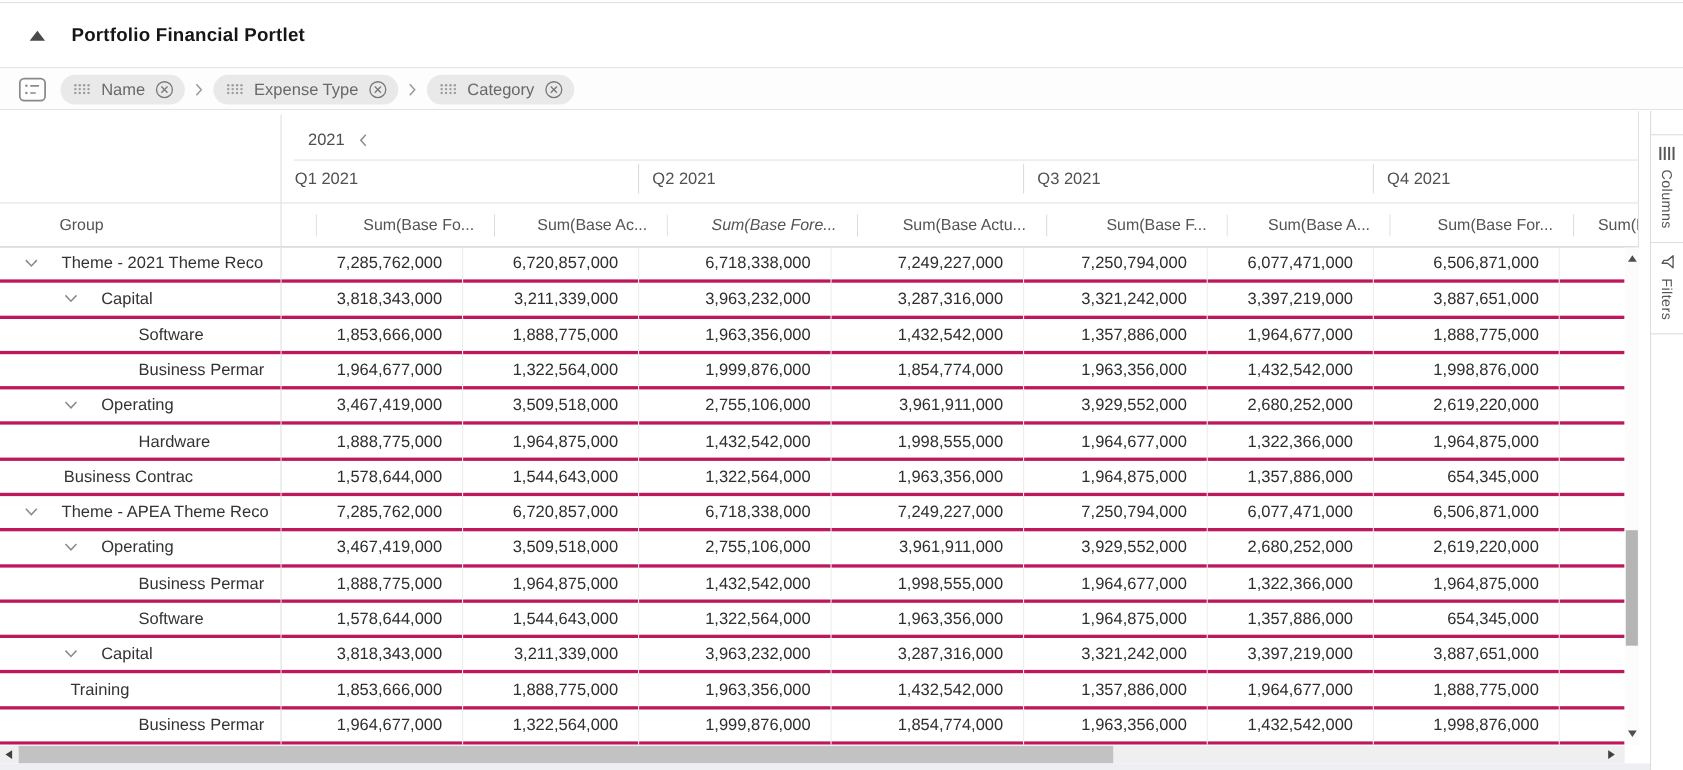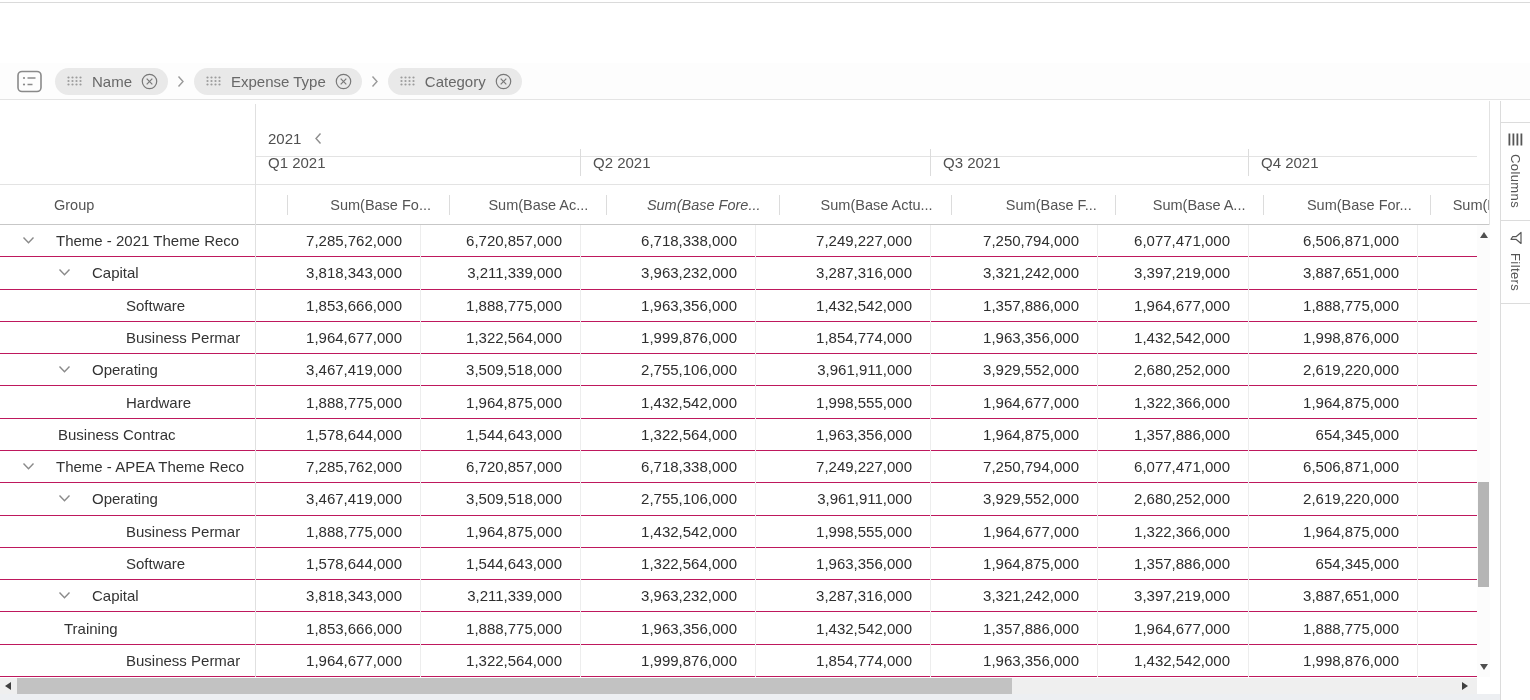--- a/index.html
+++ b/index.html
@@ -26,21 +26,21 @@
   .chip-label { font-size:15px; color:#686868; white-space:nowrap; }
   .chip-remove { display:flex; align-items:center; cursor:pointer; }
   .grip { display:flex; align-items:center; }
   .chip-sep { display:flex; align-items:center; margin:0 9px; }
 
   
   .grid { position:absolute; top:101px; left:0; width:1490px; height:576px; background:#fff;
     border-right:1px solid #e2e2e2; }
   .band-spacer { width:255px; flex:0 0 255px; }
 
-  .year-band { position:absolute; top:20px; left:0; width:100%; height:36px; display:flex; }
+  .year-band { position:absolute; top:9px; left:0; width:100%; height:36px; display:flex;justify-content:flex-end; }
   .year-cell { width:1222px; display:flex; align-items:center; padding-left:13px;
     border-bottom:1px solid #e3e3e3; gap:13px; }
   .year-label { font-size:15px; color:#4f4f4f; }
   .year-chev { display:flex; align-items:center; cursor:pointer; }
 
   .quarter-band { position:absolute; top:39px; left:0; width:100%; height:45px; display:flex;
     border-bottom:1px solid #e3e3e3; }
   .qh { display:flex; align-items:center; padding-left:13px; font-size:15px; color:#515151; position:relative; }
   .q-tick::before { content:""; position:absolute; left:0; top:9px; height:27px; width:1px; background:#dcdcdc; }
   .w-q1{width:325px;text-align:center;} .w-q2{width:350px;} .w-q3{width:318px;} .w-q4{width:229px;}
@@ -50,21 +50,21 @@
   .mh { font-size:14.5px; color:#545454; white-space:nowrap; overflow:hidden; height:100%;
     display:flex; align-items:center; position:relative; }
   .group-h { width:255px; padding-left:18px;margin-left:36px; }
   .num-h { justify-content:flex-end; padding-right:18px; }
   .num-h::before { content:""; position:absolute; left:0; top:10px; height:20px; width:1px; background:#dcdcdc; }
   .clip-h { justify-content:flex-start; padding-left:23px; padding-right:0; }
   .w-c1{width:165px;} .w-c2{width:160px;} .w-c3{width:175px;font-style:italic;} .w-c4{width:175px;}
   .w-c5{width:167px;} .w-c6{width:151px;} .w-c7{width:169px;} .w-c8{width:60px;}
 
   #grid-body { position:absolute; top:124px; left:0; width:1477px; height:452px; overflow:hidden; }
-  .grid-row { display:flex; height:calc(452px / 14); border-bottom:1px solid #be185d; align-items:center; }
+  .grid-row { display:flex; height:calc(452px / 14); border-bottom:3px solid #be185d; align-items:center; }
   .cell { height:100%; display:flex; align-items:center; overflow:hidden; white-space:nowrap; }
   .num-cell { justify-content:flex-end; padding-right:18px; font-size:15px; color:#2e2e2e; }
   .group-cell { font-size:15px; color:#333; }
   .row-caret { width:14px; margin-right:20px; display:flex; align-items:center; cursor:pointer; flex:0 0 14px; }
 
   .vline { position:absolute; width:1px; background:#ededed; top:124px; height:452px; }
   .vline-main { position:absolute; width:1px; background:#e0e0e0; left:255px; top:3px; height:573px; }
 
   
   .vscroll { position:absolute; left:1477px; top:124px; width:13px; height:452px; background:#fcfcfc; }
@@ -89,20 +89,24 @@
   .side-tab-label { writing-mode:vertical-rl; font-size:13px; color:#555; letter-spacing:0.4px; }
   .icon { display:flex; align-items:center; justify-content:center; }
   .filter-rot { transform:rotate(90deg); }
 </style>
 </head>
 <body>
 
 <div id="portlet">
   <div class="top-rule"></div>
 
+  <div class="title-bar">
+    <span class="collapse-tri"></span>
+    <span class="title">Portfolio Financial Portlet</span>
+  </div>
 
   <div class="toolbar">
     <button class="gear-btn">
       <svg width="25" height="23" viewBox="0 0 25 23">
         <rect x="1" y="1.5" width="23" height="20" rx="4" fill="none" stroke="#8a8a8a" stroke-width="1.6"></rect>
         <circle cx="7" cy="8" r="1.1" fill="#8a8a8a"></circle>
         <line x1="10.5" y1="8" x2="18.5" y2="8" stroke="#8a8a8a" stroke-width="1.5"></line>
         <circle cx="7" cy="14.5" r="1.1" fill="#8a8a8a"></circle>
         <line x1="10.5" y1="14.5" x2="15.5" y2="14.5" stroke="#8a8a8a" stroke-width="1.5"></line>
       </svg>

